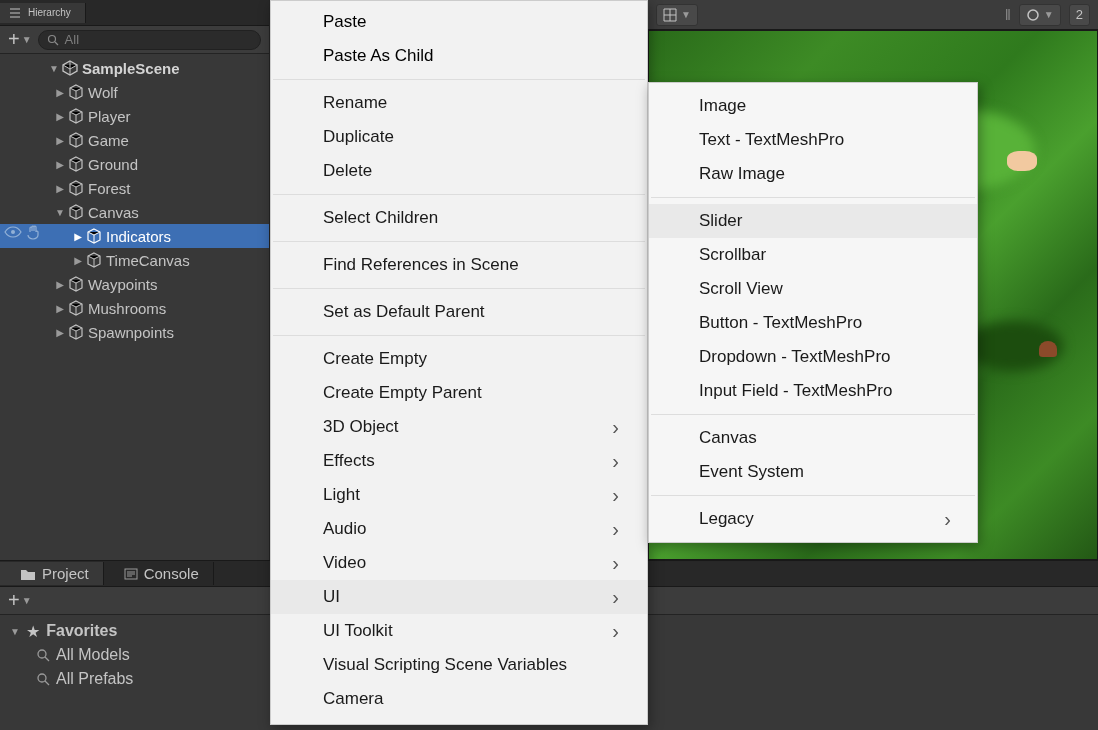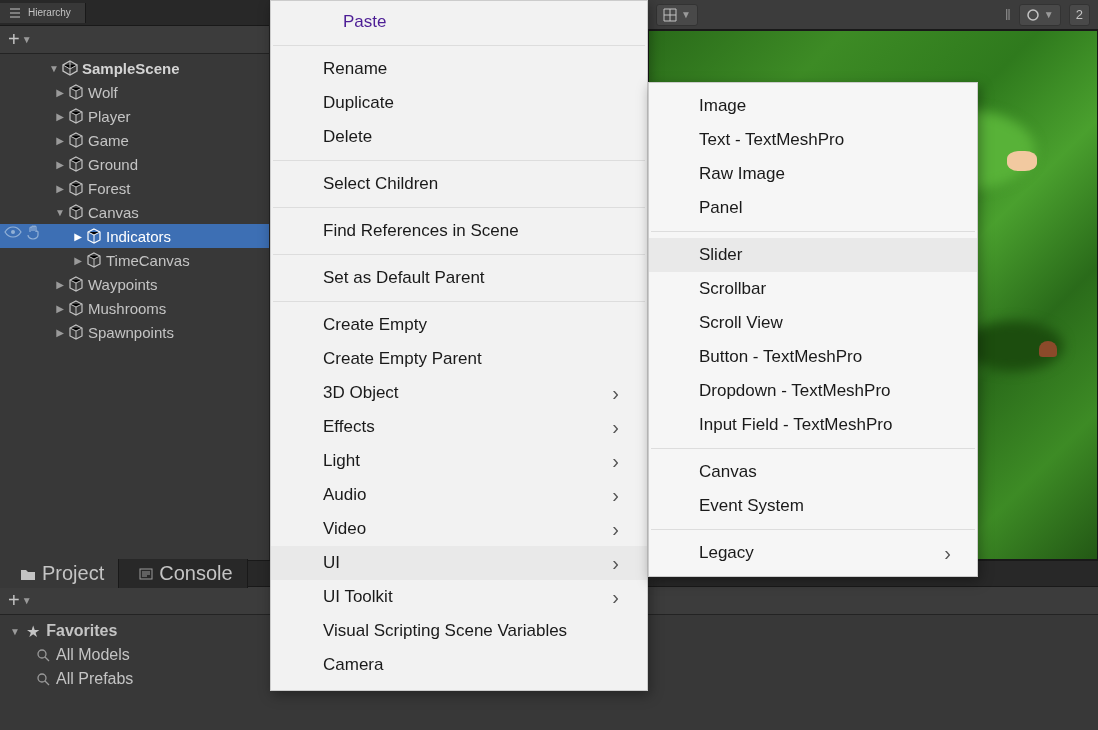--- a/index.html
+++ b/index.html
@@ -125,21 +125,21 @@
   
   .project-panel {
     position: absolute;
     left: 0;
     top: 560px;
     width: 1098px;
     height: 170px;
     background: #383838;
     border-top: 1px solid #191919;
   }
-  .project-panel .tab { font-size: 20px; padding-left: 20px; }
+  .project-panel .tab { font-size: 15px; padding-left: 20px; }
   .folder-tree { padding: 4px 6px; font-size: 16px; }
   .folder-row {
     display: flex;
     align-items: center;
     height: 24px;
     gap: 6px;
     color: #c4c4c4;
     padding-left: 4px;
   }
   .folder-row.child { padding-left: 30px; }
@@ -207,21 +207,21 @@
     padding: 4px 0 8px 0;
     font-size: 17px;
   }
   .menu-item {
     padding: 6px 28px 6px 52px;
     display: flex;
     align-items: center;
     justify-content: space-between;
     height: 34px;
   }
-  .menu-item.disabled { color: #4c1d95; margin-left: 20px; }
+  .menu-item.disabled { color: #000000; }
   .menu-item.highlighted { background: #e9e9e9; }
   .menu-sep { height: 1px; background: #ddd; margin: 6px 2px; }
   .submenu-arrow { color: #555; font-size: 13px; }
 
   
   .submenu {
     position: absolute;
     left: 648px;
     top: 82px;
     width: 330px;
@@ -276,20 +276,27 @@
           <path stroke="#c4c4c4" stroke-width="1.2" fill="none" d="M2 3h10M2 7h10M2 11h10"></path>
         </svg>
       <span>Hierarchy</span>
     </div>
     <div class="tab-bg"></div>
   </div>
   <div class="toolbar-row">
     <div class="plus-dropdown">
       <span>+</span>
       <span class="chev-down">▼</span>
+    </div>
+    <div class="search-box">
+      <svg width="12" height="12" viewBox="0 0 12 12">
+          <circle cx="5" cy="5" r="3.5" stroke="#888" stroke-width="1.2" fill="none"></circle>
+          <line x1="8" y1="8" x2="11" y2="11" stroke="#888" stroke-width="1.2"></line>
+        </svg>
+      <span>All</span>
     </div>
   </div>
 
   <div class="tree">
     <div class="tree-row scene-indent scene-row">
       <span class="arrow">▼</span>
       <span class="icon">
         <svg width="16" height="16" viewBox="0 0 16 16">
             <polygon points="8,1 15,5 15,11 8,15 1,11 1,5" fill="none" stroke="#c4c4c4" stroke-width="1.3"></polygon>
             <path d="M8 1v14M1 5l7 4 7-4" stroke="#c4c4c4" stroke-width="1"></path>
@@ -466,20 +473,23 @@
           <span>All Prefabs</span>
         </div>
       </div>
   </div>
 </div>
 
 <div class="context-menu" id="ctx-menu">
     <div class="menu-item disabled">
       <span>Paste</span>
     </div>
+    <div class="menu-item disabled">
+      <span>Paste As Child</span>
+    </div>
     <div class="menu-sep"></div>
     <div class="menu-item">
       <span>Rename</span>
     </div>
     <div class="menu-item">
       <span>Duplicate</span>
     </div>
     <div class="menu-item">
       <span>Delete</span>
     </div>
@@ -541,23 +551,20 @@
 <div class="submenu" id="submenu">
     <div class="menu-item">
       <span>Image</span>
     </div>
     <div class="menu-item">
       <span>Text - TextMeshPro</span>
     </div>
     <div class="menu-item">
       <span>Raw Image</span>
     </div>
-    <div class="menu-item">
-      <span>Panel</span>
-    </div>
     <div class="menu-sep"></div>
     <div class="menu-item highlighted">
       <span>Slider</span>
     </div>
     <div class="menu-item">
       <span>Scrollbar</span>
     </div>
     <div class="menu-item">
       <span>Scroll View</span>
     </div>

